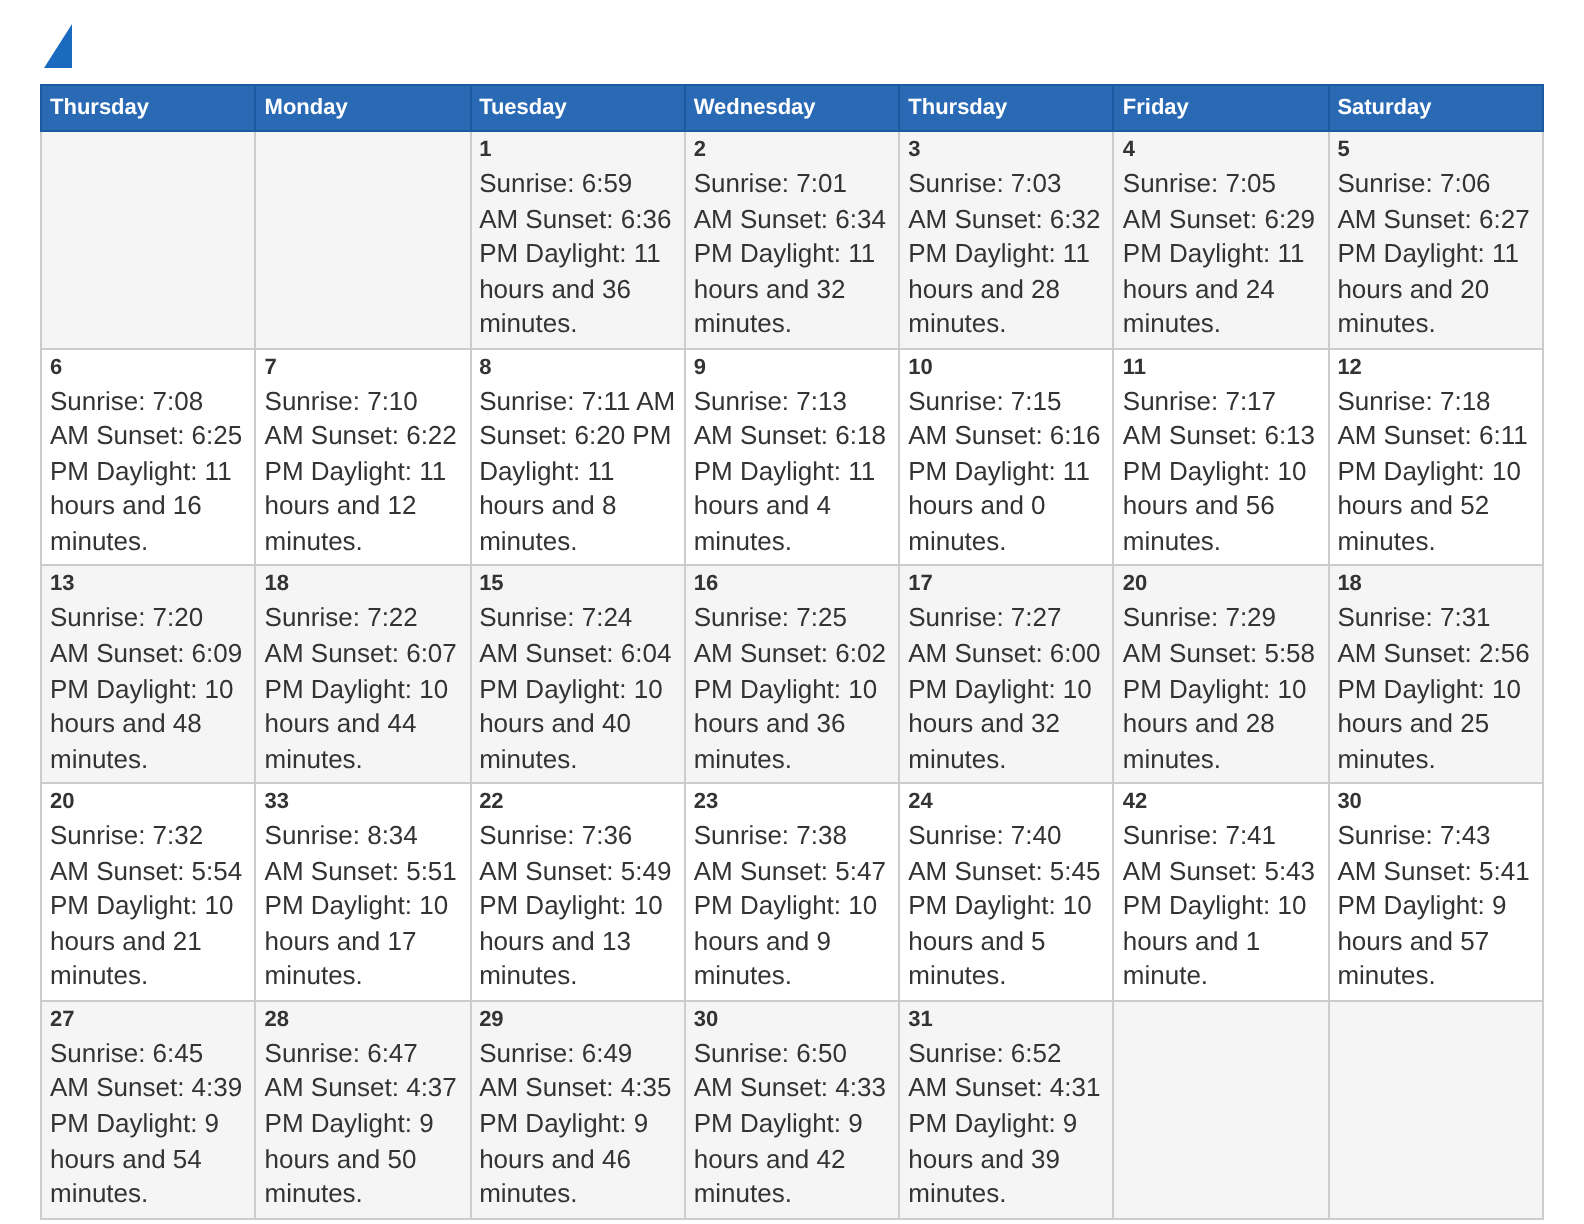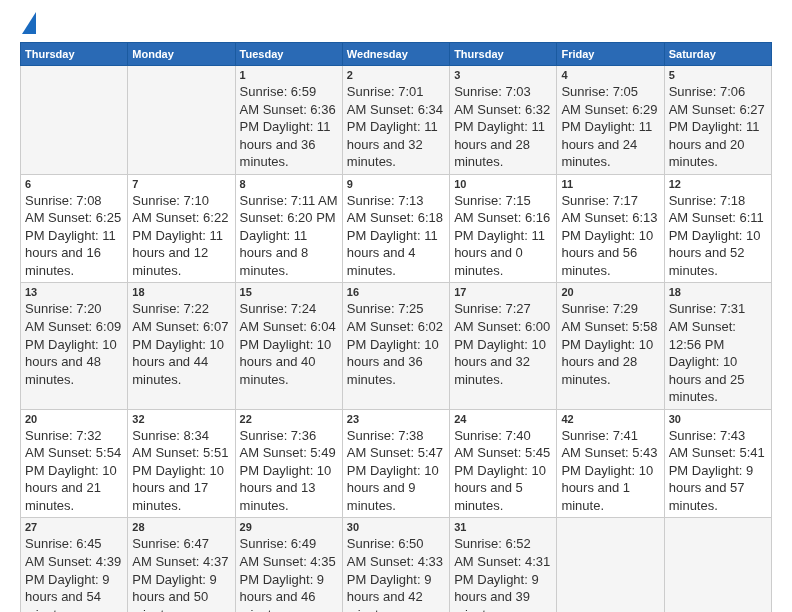--- a/index.html
+++ b/index.html
@@ -242,33 +242,33 @@
           </td>
           <td>
             <span class="day-number">20</span>
             <div class="day-info">Sunrise: 7:29 AM
 Sunset: 5:58 PM
 Daylight: 10 hours and 28 minutes.</div>
           </td>
           <td>
             <span class="day-number">18</span>
             <div class="day-info">Sunrise: 7:31 AM
-Sunset: 12:56 PM
+Sunset: 2:56 PM
 Daylight: 10 hours and 25 minutes.</div>
           </td>
         </tr>
         <tr>
           <td>
             <span class="day-number">20</span>
             <div class="day-info">Sunrise: 7:32 AM
 Sunset: 5:54 PM
 Daylight: 10 hours and 21 minutes.</div>
           </td>
           <td>
-            <span class="day-number">32</span>
+            <span class="day-number">33</span>
             <div class="day-info">Sunrise: 8:34 AM
 Sunset: 5:51 PM
 Daylight: 10 hours and 17 minutes.</div>
           </td>
           <td>
             <span class="day-number">22</span>
             <div class="day-info">Sunrise: 7:36 AM
 Sunset: 5:49 PM
 Daylight: 10 hours and 13 minutes.</div>
           </td>

